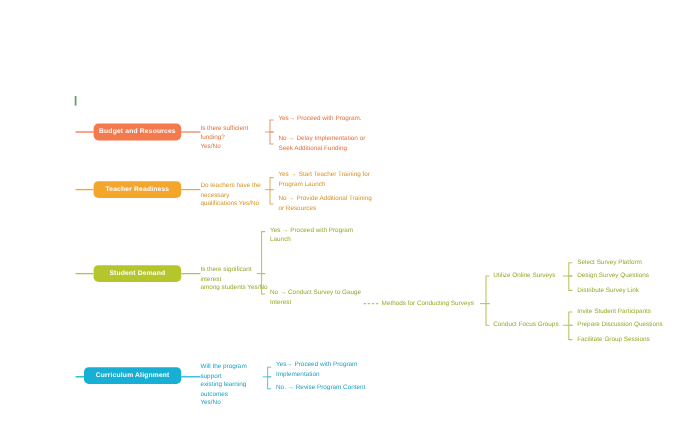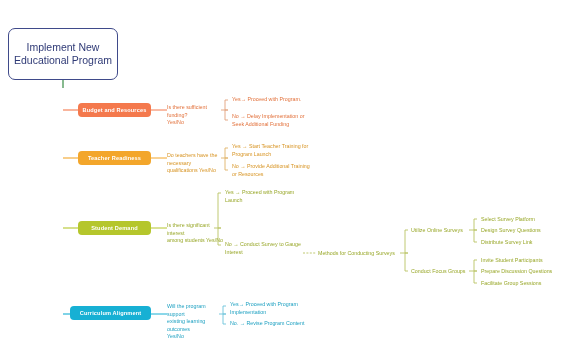--- a/index.html
+++ b/index.html
@@ -96,23 +96,20 @@
     <path d="M469,271 L477,271" stroke="#b9c362" stroke-width=".9" fill="none"></path>
     <path d="M477,260 L474,260 L474,283 L477,283" stroke="#b9c362" stroke-width=".9" fill="none"></path>
     <path d="M474,271 L477,271" stroke="#b9c362" stroke-width=".9" fill="none"></path>
 
     <path d="M151,314 L167,314" stroke="#17b0d4" stroke-width="1" fill="none"></path>
     <path d="M219,314 L226,314" stroke="#6cc3da" stroke-width=".9" fill="none"></path>
     <path d="M226,306 L223,306 L223,324 L226,324" stroke="#6cc3da" stroke-width=".9" fill="none"></path>
     <path d="M223,314 L226,314" stroke="#6cc3da" stroke-width=".9" fill="none"></path>
   </svg>
 
-  <div class="root-node">
-    <span>Implement New Educational Program</span>
-  </div>
 
   <div class="chip budget">
     <span>Budget and Resources</span>
   </div>
   <div class="leaf c-orange" style="left:167px;top:104px;width:58px;">Is there sufficient funding?
 Yes/No</div>
   <div class="leaf c-orange" style="left:232px;top:96px;width:96px;">Yes→ Proceed with Program.</div>
   <div class="leaf c-orange" style="left:232px;top:113px;width:100px;">No → Delay Implementation or
 Seek Additional Funding</div>
 

